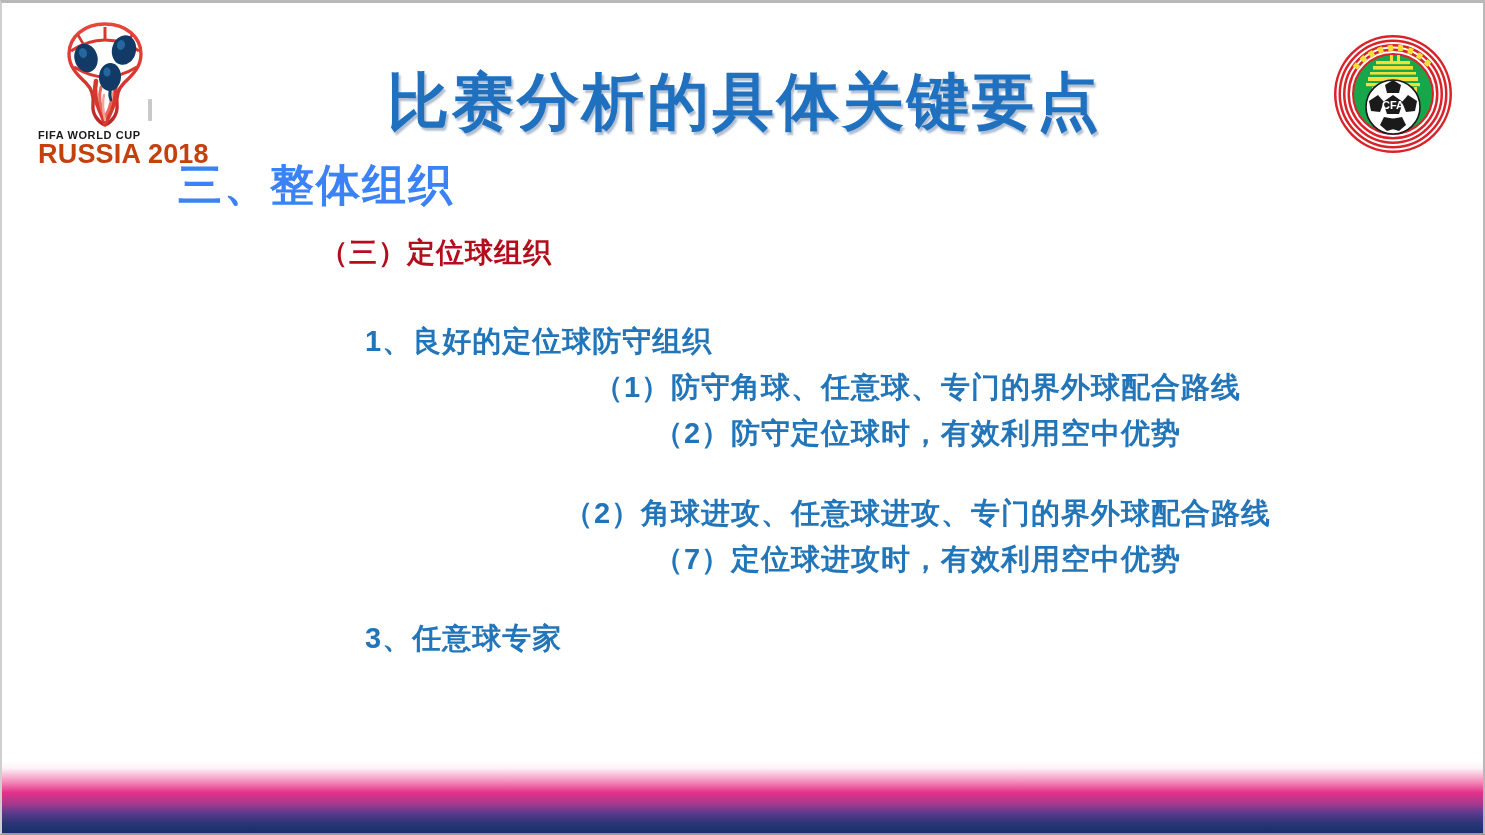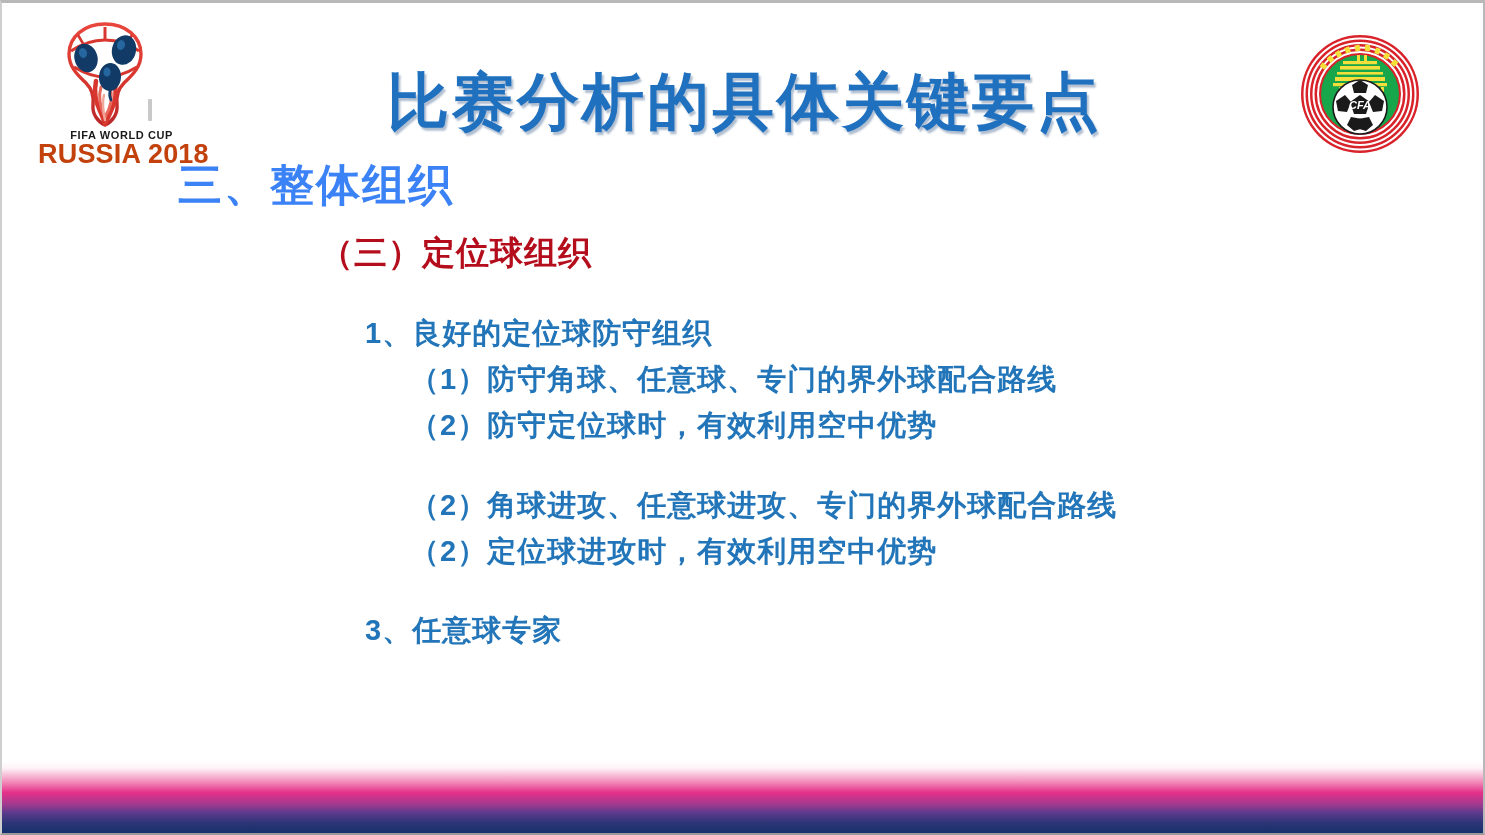--- a/index.html
+++ b/index.html
@@ -36,21 +36,21 @@
   #fifa-logo .trophy-wrap {
     position: relative;
     width: 135px;
     height: 108px;
   }
   #fifa-logo .fifa-caption {
     position: absolute;
     left: 0;
     top: 108px;
     width: 135px;
-    text-align: right;
+    text-align: left;
   }
   #fifa-logo .fifa-worldcup {
     font-size: 11px;
     font-weight: bold;
     letter-spacing: 0.6px;
     color: #1a1a1a;
     line-height: 13px;
     white-space: nowrap;
   }
   #fifa-logo .fifa-russia {
@@ -58,25 +58,24 @@
     font-weight: bold;
     letter-spacing: 0.2px;
     color: #c2410c;
     line-height: 25px;
     white-space: nowrap;
   }
 
   
   #cfa-logo {
     position: absolute;
-    left: 1297px;
+    left: 1330px;
     top: 30px;
     width: 122px;
     height: 122px;
-    font-style: italic;
   }
 
   
   #main-title {
     position: absolute;
     left: 0;
     top: 62px;
     width: 1485px;
     text-align: center;
     font-size: 62px;
@@ -97,33 +96,33 @@
     color: #3b82f6;
     letter-spacing: 2px;
     line-height: 54px;
     white-space: nowrap;
   }
 
   #sub-title {
     position: absolute;
     left: 318px;
     top: 232px;
-    font-size: 33px;
+    font-size: 28px;
     font-weight: bold;
     color: #b40d1c;
     letter-spacing: 1px;
     line-height: 36px;
     white-space: nowrap;
   }
 
   
   #body-list {
     position: absolute;
     left: 363px;
-    top: 308px;
+    top: 316px;
     width: 1060px;
     color: #2275b8;
   }
   .group {
     margin-bottom: 34px;
   }
   .group:last-child {
     margin-bottom: 4px;
   }
   .item-heading {
@@ -135,20 +134,21 @@
     white-space: nowrap;
   }
   .sub-item {
     font-size: 29px;
     font-weight: bold;
     line-height: 46px;
     letter-spacing: 1px;
     color: #2275b8;
     margin-left: 45px;
     white-space: nowrap;
+    text-align: center;
   }
 
   
   #bottom-band {
     position: absolute;
     left: 0;
     right: 0;
     bottom: 0;
     height: 72px;
     background: linear-gradient(to bottom,
@@ -278,21 +278,21 @@
   <div id="body-list">
 
     <div class="group">
       <div class="item-heading">1、良好的定位球防守组织</div>
       <div class="sub-item">（1）防守角球、任意球、专门的界外球配合路线</div>
       <div class="sub-item">（2）防守定位球时，有效利用空中优势</div>
     </div>
 
     <div class="group">
       <div class="sub-item">（2）角球进攻、任意球进攻、专门的界外球配合路线</div>
-      <div class="sub-item">（2）定位球进攻时，有效利用空中优势</div>
+      <div class="sub-item">（7）定位球进攻时，有效利用空中优势</div>
     </div>
 
     <div class="group">
       <div class="item-heading">3、任意球专家</div>
     </div>
 
   </div>
 
   <div id="bottom-band"></div>
 

